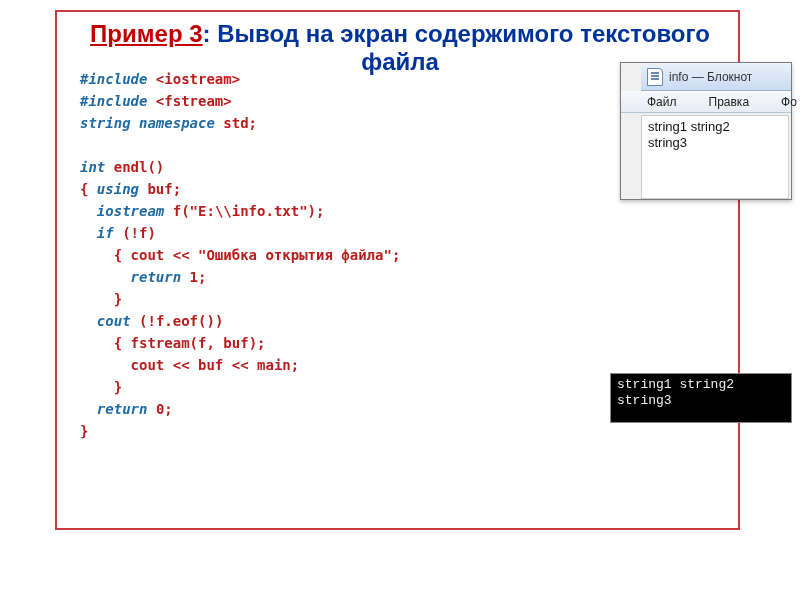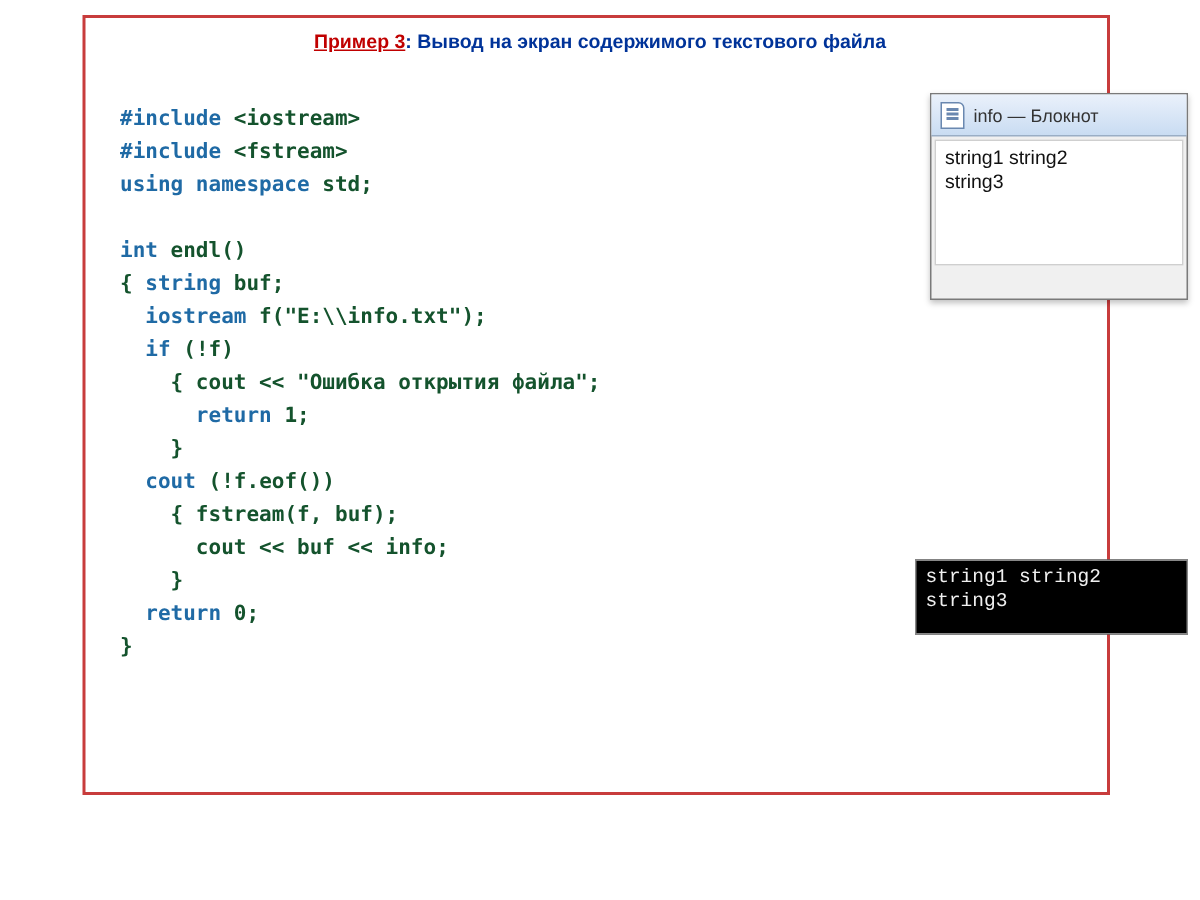--- a/index.html
+++ b/index.html
@@ -18,38 +18,38 @@
     width: 685px;
     height: 520px;
     border: 2px solid #c83c3c;
   }
   .slide-title {
     position: absolute;
     left: 60px;
     top: 20px;
     width: 680px;
     text-align: center;
-    font-size: 13px;
+    font-size: 24px;
     font-weight: bold;
   }
   .title-red { color: #c00000; }
   .title-blue { color: #003399; }
   .title-u { text-decoration: underline; }
   .code-block {
     position: absolute;
     left: 80px;
     top: 68px;
     font-family: "Courier New", monospace;
     font-size: 14px;
     line-height: 22px;
     font-weight: bold;
   }
   .code-block pre { white-space: pre; }
-  .gr { color: #14532d; }
-  .bl { color: #1f6aa5; }
+  .gr { color: #b91c1c; }
+  .bl { color: #1f6aa5; font-style: italic; }
   
   .notepad {
     position: absolute;
     right: 8px;
     top: 62px;
     width: 172px;
     height: 138px;
     background: #f0f0f0;
     border: 1px solid #7a7a7a;
     box-shadow: 0 2px 4px rgba(0,0,0,.25);
@@ -109,54 +109,59 @@
     height: 50px;
     background: #000;
     border: 1px solid #888;
     color: #f0f0f0;
     font-family: "Courier New", monospace;
     font-size: 13px;
     padding: 3px 6px;
     white-space: pre;
     line-height: 16px;
   }
-  [data-interactable="true"] { cursor: pointer; }
+  [data-interactable="true"] { cursor: pointer; margin-left: 20px; }
 </style>
 </head>
 <body>
 
 <div class="slide-frame" data-interactable="false"></div>
 
 <div class="slide-title" data-interactable="false">
   <span class="title-red title-u" data-interactable="false">Пример 3</span><span class="title-blue" data-interactable="false">: </span><span class="title-blue" data-interactable="false">Вывод на экран содержимого текстового файла</span>
 </div>
 
 <div class="code-block" data-interactable="false">
 <pre><span class="bl" data-interactable="false">#include </span><span class="gr" data-interactable="false">&lt;iostream&gt;</span>
 <span class="bl" data-interactable="false">#include </span><span class="gr" data-interactable="false">&lt;fstream&gt;</span>
-<span class="bl" data-interactable="false">using namespace </span><span class="gr" data-interactable="false">std</span><span class="gr" data-interactable="false">;</span>
+<span class="bl" data-interactable="false">string namespace </span><span class="gr" data-interactable="false">std</span><span class="gr" data-interactable="false">;</span>
 <span data-interactable="false"></span>
 <span class="bl" data-interactable="false">int </span><span class="gr" data-interactable="false">endl</span><span class="gr" data-interactable="false">()</span>
-<span class="gr" data-interactable="false">{ </span><span class="bl" data-interactable="false">string </span><span class="gr" data-interactable="false">buf</span><span class="gr" data-interactable="false">;</span>
+<span class="gr" data-interactable="false">{ </span><span class="bl" data-interactable="false">using </span><span class="gr" data-interactable="false">buf</span><span class="gr" data-interactable="false">;</span>
 <span data-interactable="false">  </span><span class="bl" data-interactable="false">iostream </span><span class="gr" data-interactable="false">f</span><span class="gr" data-interactable="false">(</span><span class="gr" data-interactable="false">"E:\\info.txt"</span><span class="gr" data-interactable="false">);</span>
 <span data-interactable="false">  </span><span class="bl" data-interactable="false">if </span><span class="gr" data-interactable="false">(!</span><span class="gr" data-interactable="false">f</span><span class="gr" data-interactable="false">)</span>
 <span class="gr" data-interactable="false">    { </span><span class="gr" data-interactable="false">cout</span><span class="gr" data-interactable="false"> &lt;&lt; </span><span class="gr" data-interactable="false">"Ошибка открытия файла"</span><span class="gr" data-interactable="false">;</span>
 <span data-interactable="false">      </span><span class="bl" data-interactable="false">return </span><span class="gr" data-interactable="false">1;</span>
 <span class="gr" data-interactable="false">    }</span>
 <span data-interactable="false">  </span><span class="bl" data-interactable="false">cout </span><span class="gr" data-interactable="false">(!</span><span class="gr" data-interactable="false">f</span><span class="gr" data-interactable="false">.</span><span class="gr" data-interactable="false">eof</span><span class="gr" data-interactable="false">())</span>
 <span class="gr" data-interactable="false">    { </span><span class="gr" data-interactable="false">fstream</span><span class="gr" data-interactable="false">(</span><span class="gr" data-interactable="false">f</span><span class="gr" data-interactable="false">, </span><span class="gr" data-interactable="false">buf</span><span class="gr" data-interactable="false">);</span>
-<span data-interactable="false">      </span><span class="gr" data-interactable="false">cout</span><span class="gr" data-interactable="false"> &lt;&lt; </span><span class="gr" data-interactable="false">buf</span><span class="gr" data-interactable="false"> &lt;&lt; </span><span class="gr" data-interactable="false">info</span><span class="gr" data-interactable="false">;</span>
+<span data-interactable="false">      </span><span class="gr" data-interactable="false">cout</span><span class="gr" data-interactable="false"> &lt;&lt; </span><span class="gr" data-interactable="false">buf</span><span class="gr" data-interactable="false"> &lt;&lt; </span><span class="gr" data-interactable="false">main</span><span class="gr" data-interactable="false">;</span>
 <span class="gr" data-interactable="false">    }</span>
 <span data-interactable="false">  </span><span class="bl" data-interactable="false">return </span><span class="gr" data-interactable="false">0;</span>
 <span class="gr" data-interactable="false">}</span></pre>
 </div>
 
 <div class="notepad" data-interactable="false">
   <div class="np-title" data-interactable="true">
     <div class="np-icon" data-interactable="false"></div>
     <span data-interactable="false">info — Блокнот</span>
   </div>
+  <div class="np-menu" data-interactable="false">
+    <span data-interactable="true">Файл</span>
+    <span data-interactable="true">Правка</span>
+    <span data-interactable="true">Фо</span>
+  </div>
   <div class="np-body" data-interactable="true">string1 string2
 string3</div>
 </div>
 
 <div class="console" data-interactable="false">string1 string2
 string3</div>
 
 </body></html>

